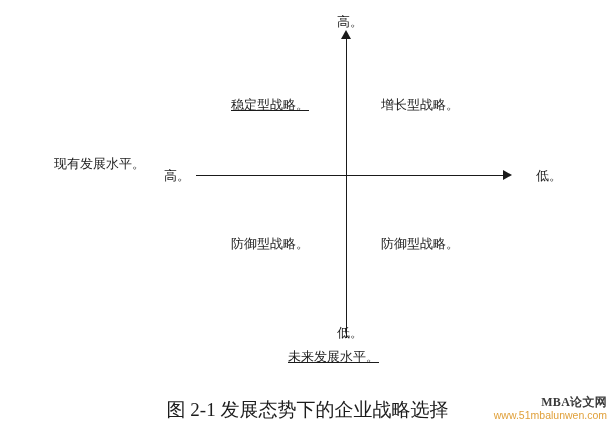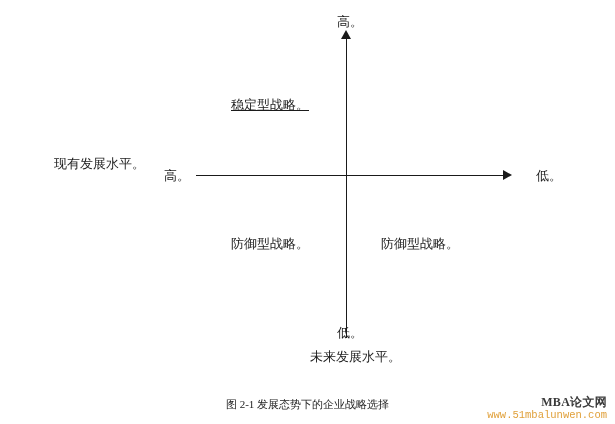--- a/index.html
+++ b/index.html
@@ -60,75 +60,76 @@
     border-top: 5px solid transparent;
     border-bottom: 5px solid transparent;
     border-left: 9px solid #1a1a1a;
   }
   
   .axis-top { left: 337px; top: 14px; }
   .axis-bottom { left: 337px; top: 325px; }
   .axis-right { left: 536px; top: 168px; }
   .axis-left-1 { left: 54px; top: 156px; }
   .axis-left-2 { left: 164px; top: 168px; }
-  .axis-bottom-title { left: 310px; top: 349px; }
+  .axis-bottom-title { left: 288px; top: 349px; text-decoration: underline; }
   
   .q-tl { left: 231px; top: 97px; text-decoration: underline; }
   .q-tr { left: 381px; top: 97px; }
   .q-bl { left: 231px; top: 236px; }
   .q-br { left: 381px; top: 236px; }
   
   .caption {
     position: absolute;
     left: 0;
     top: 397px;
     width: 615px;
     text-align: center;
-    font-size: 11px;
+    font-size: 19px;
     color: #1c1c1c;
   }
   
   .wm {
     position: absolute;
     right: 8px;
     text-align: right;
     white-space: nowrap;
   }
   .wm-main {
     top: 394px;
     font-size: 12px;
     font-weight: bold;
     color: #3a3a3a;
     letter-spacing: 0.3px;
   }
   .wm-sub {
     top: 409px;
     font-size: 10.5px;
     color: #e0a03a;
-    font-family: Liberation Mono, monospace;
+    font-family: Liberation Sans, sans-serif;
   }
 </style>
 </head>
 <body>
 
 <div id="page">
 
   <div class="axis-v"></div>
   <div class="arrow-up"></div>
   <div class="axis-h"></div>
   <div class="arrow-right"></div>
 
   <div class="lbl axis-top">高。</div>
   <div class="lbl axis-bottom">低。</div>
   <div class="lbl axis-right">低。</div>
   <div class="lbl axis-left-1">现有发展水平。</div>
   <div class="lbl axis-left-2">高。</div>
   <div class="lbl axis-bottom-title">未来发展水平。</div>
 
   <div class="lbl q-tl">稳定型战略。</div>
+  <div class="lbl q-tr">增长型战略。</div>
   <div class="lbl q-bl">防御型战略。</div>
   <div class="lbl q-br">防御型战略。</div>
 
   <div class="caption">图 2-1 发展态势下的企业战略选择</div>
 
   <div class="wm wm-main">MBA论文网</div>
   <div class="wm wm-sub">www.51mbalunwen.com</div>
 
 </div>
 

